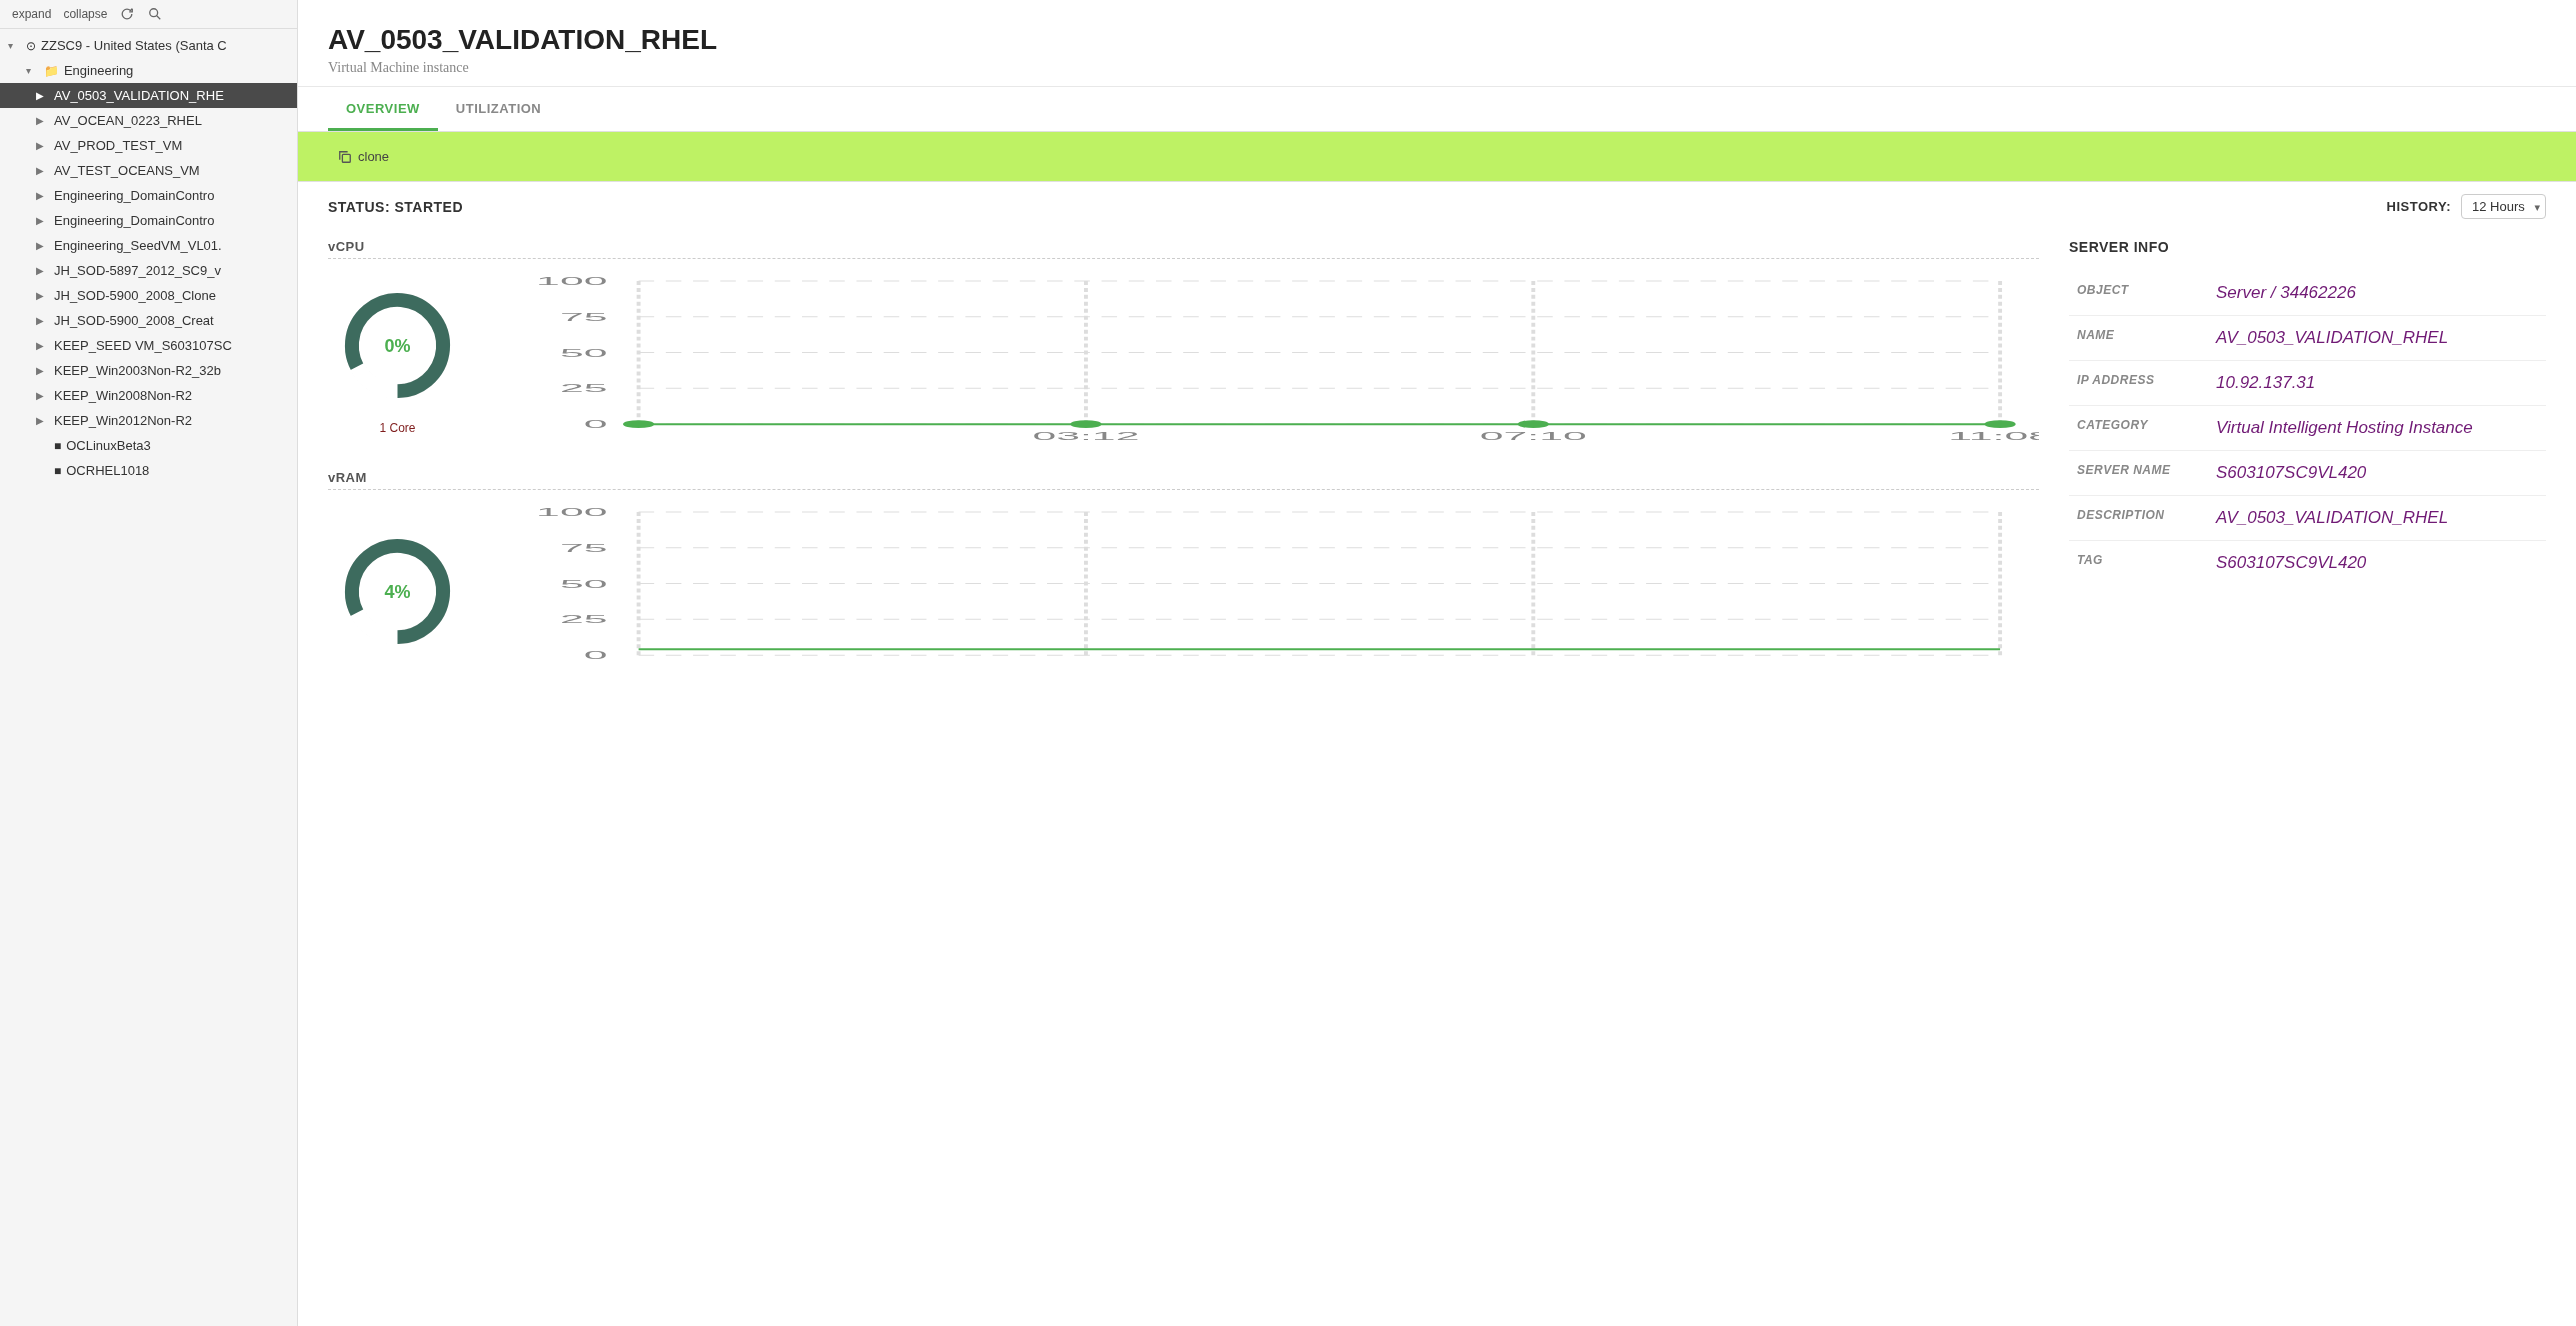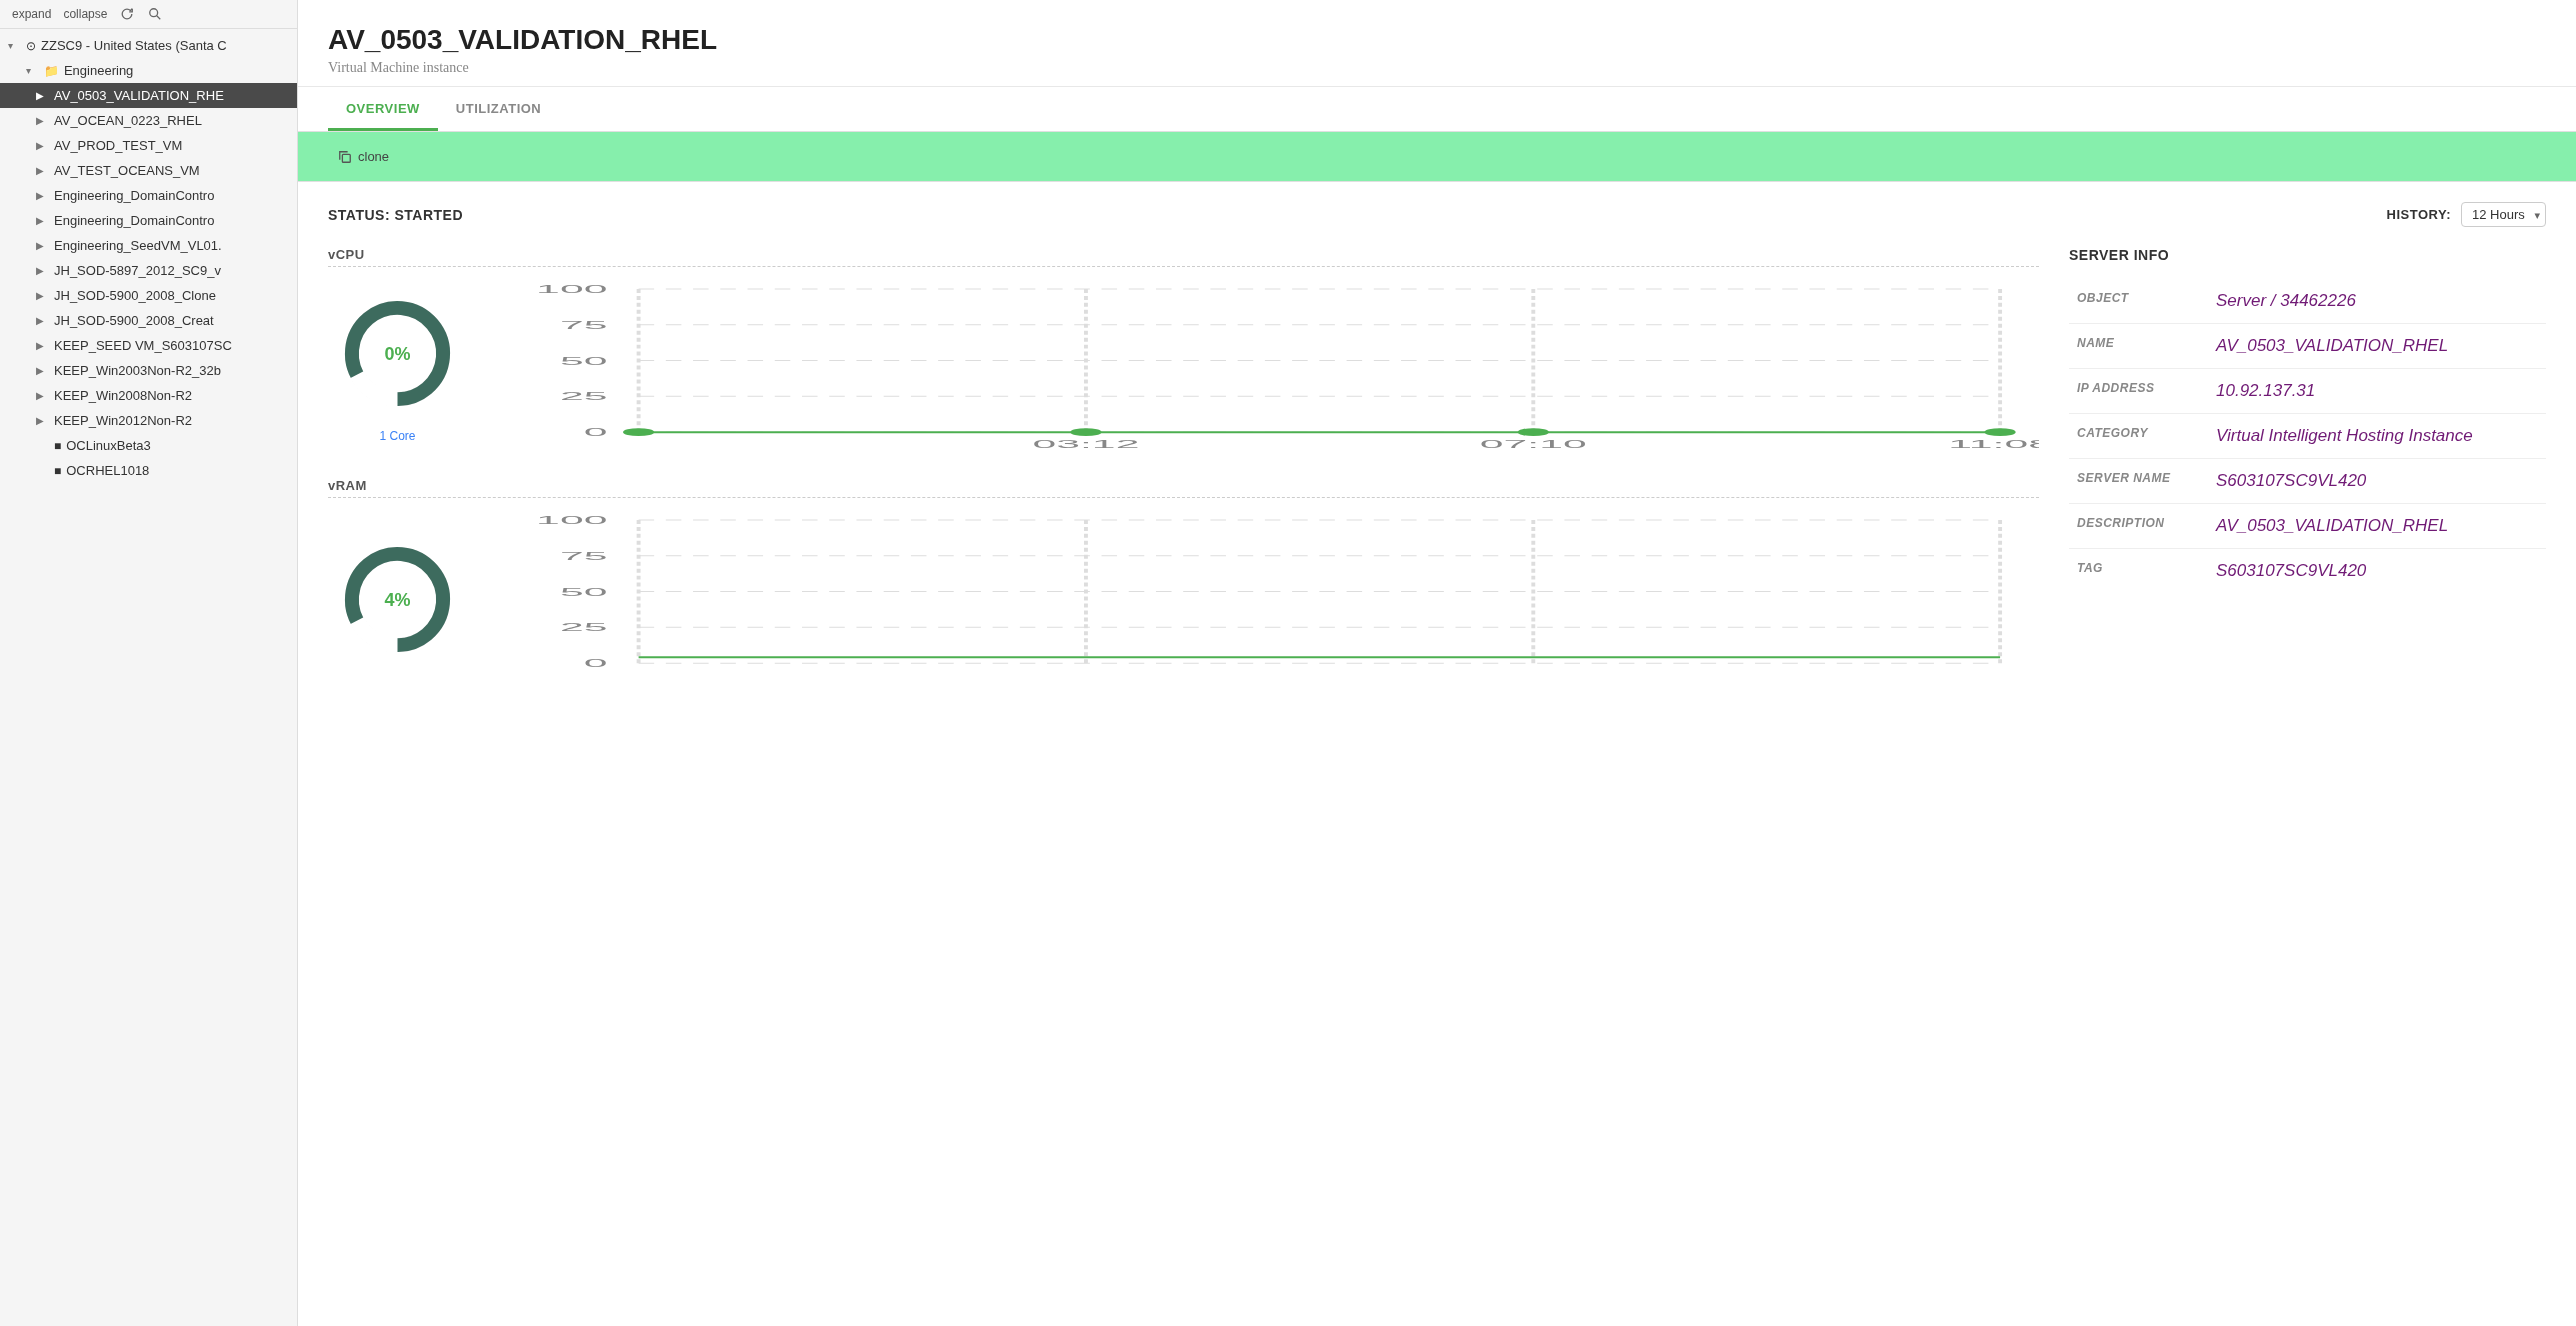--- a/index.html
+++ b/index.html
@@ -119,22 +119,22 @@
 
     
     .content-area {
       padding: 0 30px 30px 30px;
     }
     .action-bar {
       display: flex;
       align-items: center;
       padding: 12px 0;
       border-bottom: 1px solid #e0e0e0;
-      margin-bottom: 20px;
-      background: #86efac;
+      margin-bottom: 12px;
+      background: #bef264;
       margin-left: -30px;
       margin-right: -30px;
       padding-left: 30px;
       padding-right: 30px;
     }
     .action-btn {
       display: flex;
       align-items: center;
       gap: 6px;
       padding: 5px 10px;
@@ -245,21 +245,21 @@
       transform: translate(-50%, -50%);
       text-align: center;
     }
     .donut-percent {
       font-size: 18px;
       font-weight: 700;
       color: #4caf50;
     }
     .donut-label {
       font-size: 12px;
-      color: #3b82f6;
+      color: #7f1d1d;
       margin-top: 16px;
       text-align: center;
     }
 
     
     .line-chart-wrapper {
       flex: 1;
       height: 179px;
       position: relative;
     }

